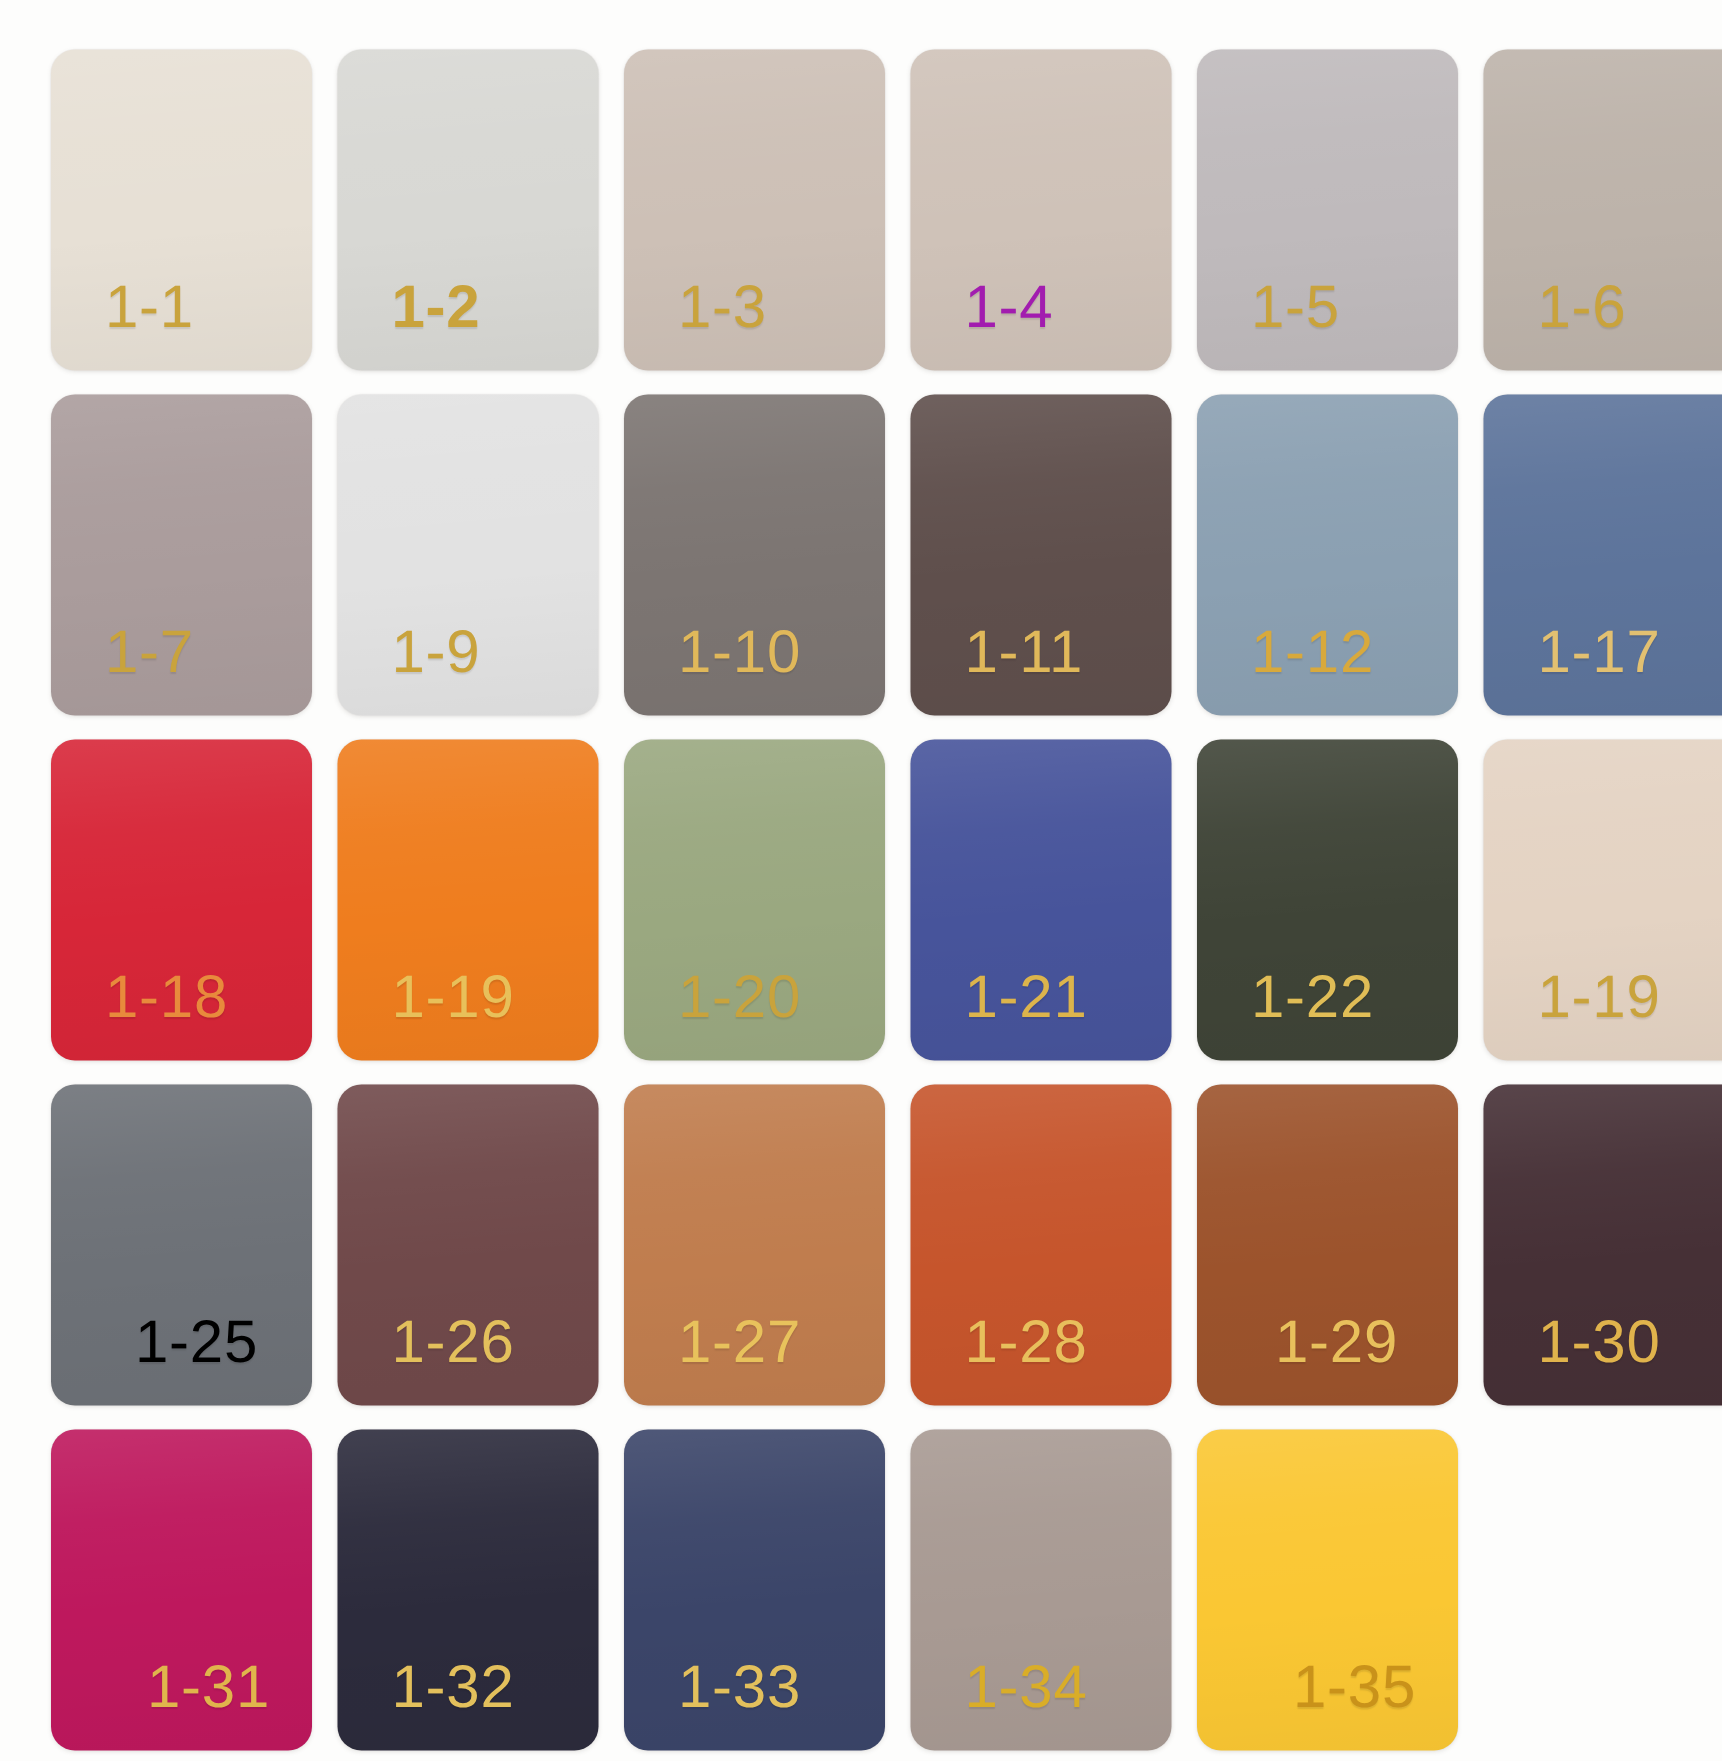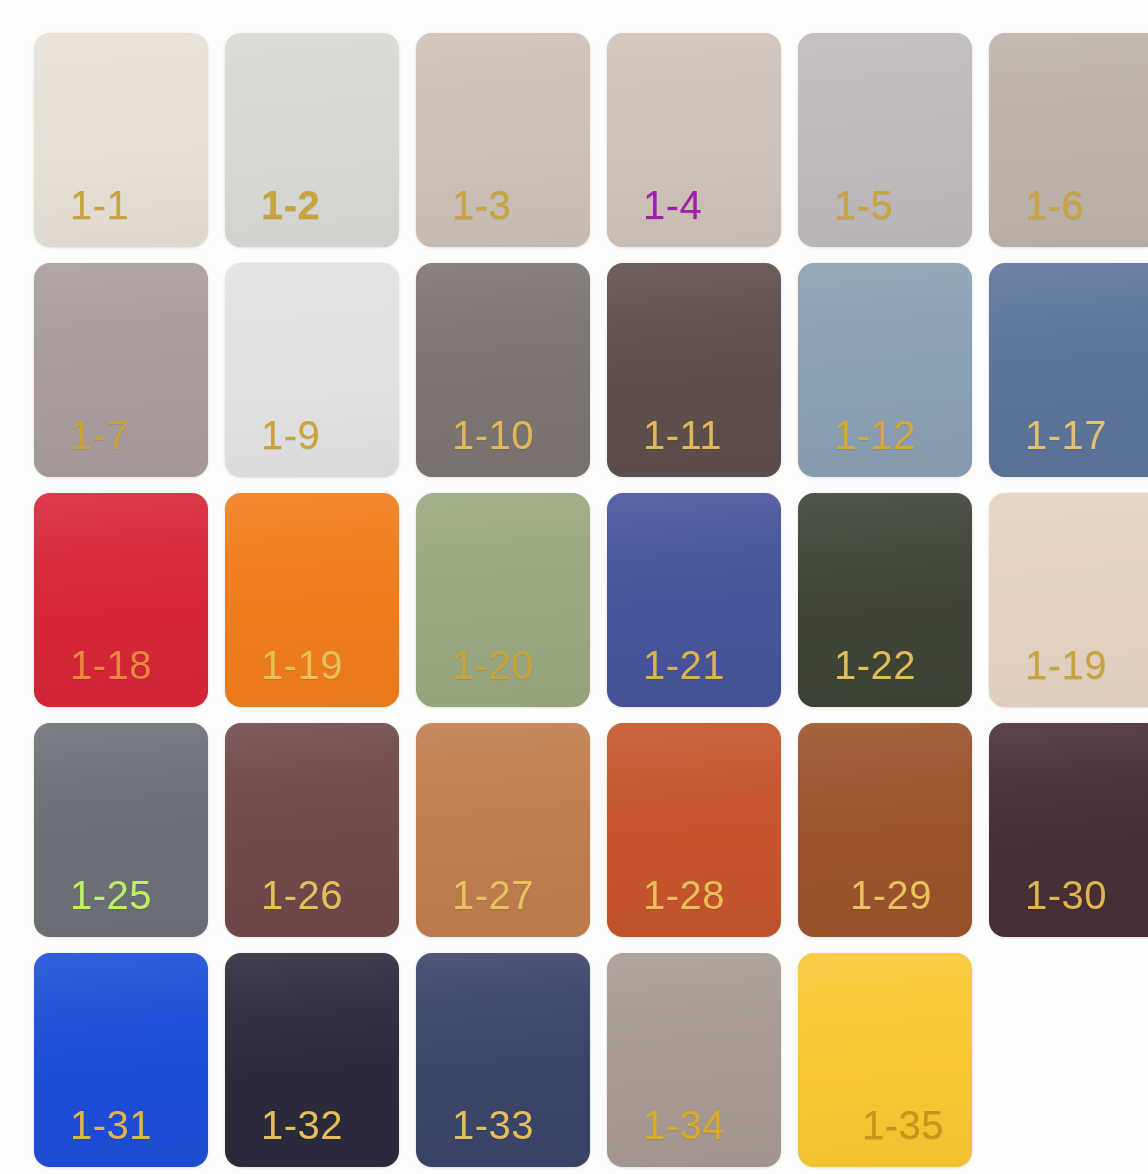--- a/index.html
+++ b/index.html
@@ -133,38 +133,38 @@
       <div class="swatch" style="background: rgb(71, 84, 155);">
         <span class="swatch-label" style="color: rgb(220, 180, 76);">1-21</span>
       </div>
       <div class="swatch" style="background: rgb(63, 68, 55);">
         <span class="swatch-label" style="color: rgb(224, 189, 86);">1-22</span>
       </div>
       <div class="swatch" style="background: rgb(228, 211, 195);">
         <span class="swatch-label" style="color: rgb(201, 163, 60);">1-19</span>
       </div>
       <div class="swatch" style="background: rgb(109, 113, 119);">
-        <span class="swatch-label" style="color: #bef264;">1-25</span>
+        <span class="swatch-label" style="color: #000000; margin-left: 20px;">1-25</span>
       </div>
       <div class="swatch" style="background: rgb(112, 73, 74);">
         <span class="swatch-label" style="color: rgb(227, 192, 92);">1-26</span>
       </div>
       <div class="swatch" style="background: rgb(192, 125, 78);">
         <span class="swatch-label" style="color: rgb(232, 194, 92);">1-27</span>
       </div>
       <div class="swatch" style="background: rgb(198, 85, 44);">
         <span class="swatch-label" style="color: rgb(232, 191, 92);">1-28</span>
       </div>
       <div class="swatch" style="background: rgb(156, 83, 44);">
         <span class="swatch-label" style="color: rgb(232, 192, 92); margin-left: 16px;">1-29</span>
       </div>
       <div class="swatch" style="background: rgb(70, 48, 54);">
         <span class="swatch-label" style="color: rgb(224, 179, 76);">1-30</span>
       </div>
-      <div class="swatch" style="background: #1d4ed8;">
+      <div class="swatch" style="background: #be185d; justify-content: center;">
         <span class="swatch-label" style="color: rgb(224, 181, 76);">1-31</span>
       </div>
       <div class="swatch" style="background: rgb(44, 43, 60);">
         <span class="swatch-label" style="color: rgb(227, 192, 92);">1-32</span>
       </div>
       <div class="swatch" style="background: rgb(59, 69, 105);">
         <span class="swatch-label" style="color: rgb(227, 192, 92);">1-33</span>
       </div>
       <div class="swatch" style="background: rgb(168, 154, 147);">
         <span class="swatch-label" style="color: rgb(217, 173, 40);">1-34</span>

